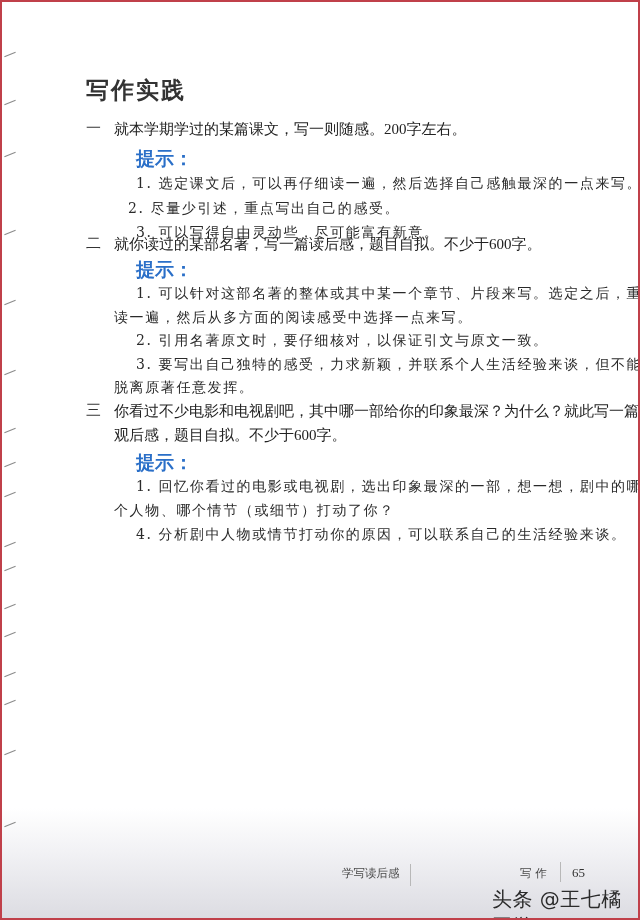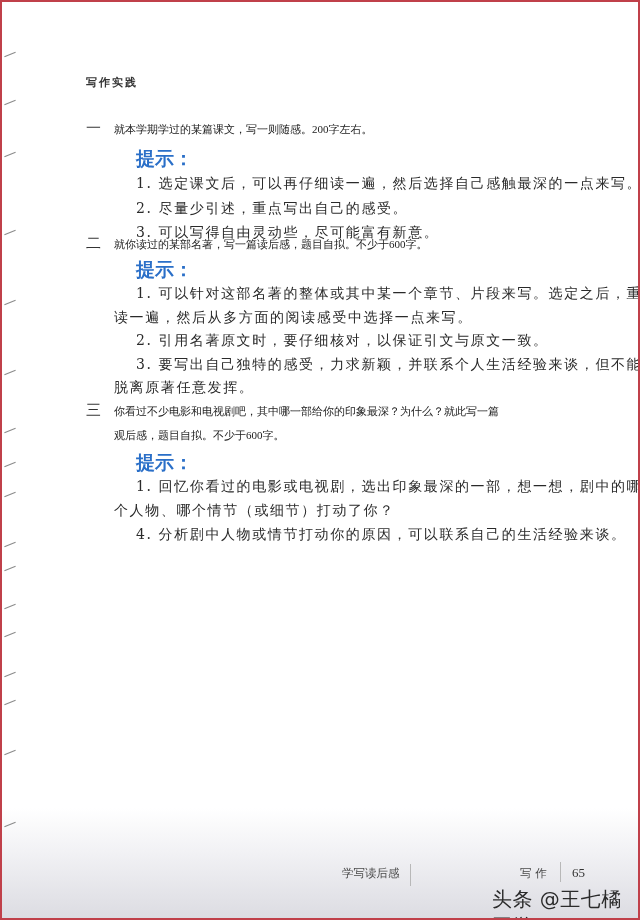--- a/index.html
+++ b/index.html
@@ -16,26 +16,26 @@
     background: linear-gradient(to bottom, #ffffff 0%, #ffffff 88%, #f1f1f4 93%, #dcdce2 100%);
     overflow: hidden;
   }
   .binding-marks { position: absolute; left: 0; top: 0; width: 20px; height: 880px; }
   .binding-marks span {
     position: absolute; left: 2px; width: 12px; height: 1px;
     background: #8a8a8a; transform: rotate(-22deg);
   }
   .title {
     position: absolute; left: 84px; top: 73px;
-    font-size: 11px; font-weight: bold; letter-spacing: 2px; color: #333;
+    font-size: 23px; font-weight: bold; letter-spacing: 2px; color: #333;
   }
   .line {
     position: absolute; font-size: 14.5px; white-space: nowrap; line-height: 20px;
   }
-  .task { font-family: "Liberation Serif", "DejaVu Serif", serif; font-size: 11px; color: #222; }
+  .task { font-family: "Liberation Serif", "DejaVu Serif", serif; font-size: 15px; color: #222; }
   .num { position: absolute; left: 84px; font-size: 15px; color: #333; }
   .hint-label { color: #2a6fc8; font-weight: bold; font-family: "DejaVu Sans", sans-serif; font-size: 19px; }
   .hint { font-size: 14px; letter-spacing: 1.6px; color: #2a2a2a; }
   .footer-text { position: absolute; font-size: 11.5px; color: #4a4a4a; text-align: center; }
   .footer-div { position: absolute; width: 1px; background: #b8b8b8; }
   .pagenum { position: absolute; font-size: 13px; font-weight: normal; color: #333; font-family: "Liberation Serif", serif; }
   .watermark {
     position: absolute; left: 490px; top: 884px;
     font-family: "DejaVu Sans", sans-serif; font-size: 20px; color: #2b2b2b;
     letter-spacing: 0.5px;
@@ -65,21 +65,21 @@
     <span style="top:750px"></span>
       <span style="top:822px"></span>
   </div>
 
   <div class="title">写作实践</div>
 
   <div class="num" style="top:117px">一</div>
   <div class="line task" style="left:112px; top:117px">就本学期学过的某篇课文，写一则随感。200字左右。</div>
   <div class="line hint-label" style="left:134px; top:146px">提示：</div>
   <div class="line hint" style="left:134px; top:171px">1. 选定课文后，可以再仔细读一遍，然后选择自己感触最深的一点来写。</div>
-  <div class="line hint" style="left:134px; top:196px">2. 尽量少引述，重点写出自己的感受。</div>
+  <div class="line hint" style="left:126px; top:196px">2. 尽量少引述，重点写出自己的感受。</div>
   <div class="line hint" style="left:134px; top:220px">3. 可以写得自由灵动些，尽可能富有新意。</div>
 
   <div class="num" style="top:232px">二</div>
   <div class="line task" style="left:112px; top:232px">就你读过的某部名著，写一篇读后感，题目自拟。不少于600字。</div>
   <div class="line hint-label" style="left:134px; top:257px">提示：</div>
   <div class="line hint" style="left:134px; top:281px">1. 可以针对这部名著的整体或其中某一个章节、片段来写。选定之后，重</div>
   <div class="line hint" style="left:112px; top:305px">读一遍，然后从多方面的阅读感受中选择一点来写。</div>
   <div class="line hint" style="left:134px; top:328px">2. 引用名著原文时，要仔细核对，以保证引文与原文一致。</div>
   <div class="line hint" style="left:134px; top:352px">3. 要写出自己独特的感受，力求新颖，并联系个人生活经验来谈，但不能</div>
   <div class="line hint" style="left:112px; top:375px">脱离原著任意发挥。</div>

